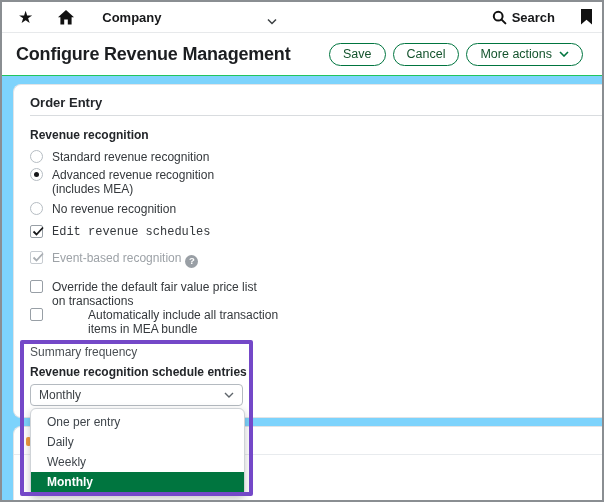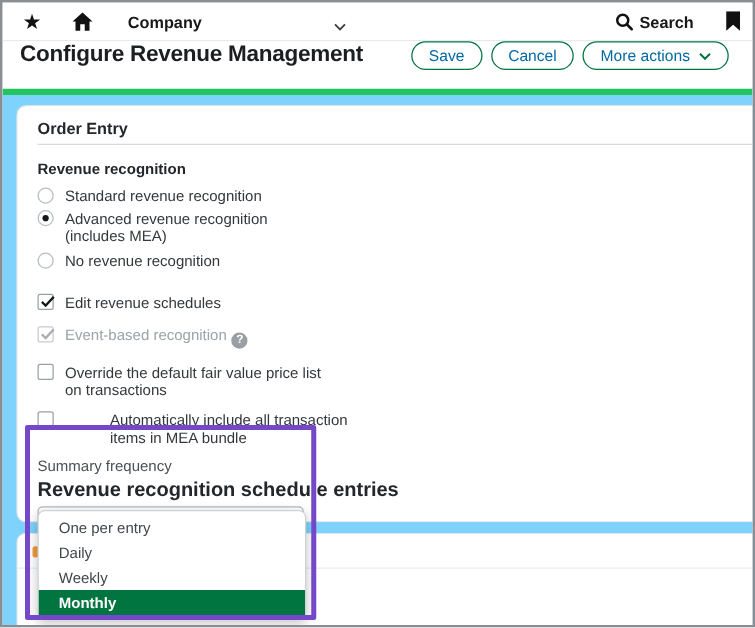--- a/index.html
+++ b/index.html
@@ -18,27 +18,27 @@
   .company{margin-left:27px;display:flex;align-items:flex-end;cursor:pointer;}
   .company .lbl{font-size:13px;font-weight:bold;color:#17181a;}
   .company .chev{margin-left:106px;display:flex;}
   .spacer{flex:1;}
   .searchgrp{display:flex;align-items:center;cursor:pointer;}
   .searchgrp .lbl{font-size:13px;font-weight:bold;color:#17181a;margin-left:5px;}
   .bookmark{margin-left:25px;margin-right:9px;display:flex;}
   
   .pagehdr{
     position:absolute;left:0;right:0;top:31px;height:43px;background:#fff;
-    border-bottom:5px solid #22c55e;display:flex;box-sizing:border-box;
+    border-bottom:1px solid #22c55e;display:flex;align-items:center;box-sizing:border-box;
   }
   .pagehdr h1{margin:0 0 0 14px;font-size:18px;font-weight:bold;color:#1c1e21;flex:1;letter-spacing:-.2px;}
   .btnrow{display:flex;gap:7px;margin-right:19px;}
   .pill{
     height:23px;box-sizing:border-box;padding:0 13px;border:1.5px solid #00753F;border-radius:13px;
-    background:#fff;color:#0369a1;font-family:"Liberation Sans",sans-serif;font-size:12.5px;
+    background:#fff;color:#14532d;font-family:"Liberation Sans",sans-serif;font-size:12.5px;
     display:inline-flex;align-items:center;gap:7px;cursor:pointer;white-space:nowrap;
   }
   
   .content{position:absolute;left:0;right:0;top:74px;bottom:0;background:#7dd3fc;}
   .card1{
     position:absolute;left:11px;right:0;top:8px;height:334px;background:#fff;
     border:1px solid #e1e4e7;border-right:none;border-radius:8px 0 0 8px;
     box-sizing:border-box;padding:11px 16px;
   }
   .card2{
@@ -47,33 +47,33 @@
     box-sizing:border-box;
   }
   .card2 .hdrzone{height:27px;border-bottom:1px solid #e8ebee;}
   .orange-sliver{position:absolute;left:24px;top:361px;width:5px;height:9px;border-radius:2px;background:#ee9b3f;z-index:1;}
   .sec-title{font-size:13px;font-weight:bold;color:#23262a;line-height:13px;}
   .sec-hr{border:none;border-top:1px solid #d9dcdf;margin:6px -16px 0 0;}
   .grp-label{font-size:12px;font-weight:bold;color:#23262a;margin-top:13px;line-height:12px;}
   .row{display:flex;align-items:flex-start;gap:9px;cursor:pointer;}
   .row .txt{font-size:12px;color:#34383c;line-height:14px;max-width:215px;}
   .r1{margin-top:9px;} .r2{margin-top:4px;} .r3{margin-top:6px;}
-  .c1{margin-top:19px;} .c2{margin-top:12px;} .c3{margin-top:12px;} .c4{margin-top:10px;gap:45px;}
+  .c1{margin-top:9px;font-family:Liberation Mono, monospace;} .c2{margin-top:12px;} .c3{margin-top:12px;} .c4{gap:45px;}
   .radio{width:13px;height:13px;box-sizing:border-box;border:1.5px solid #b6bdc3;border-radius:50%;background:#fff;flex:none;margin-top:0;}
   .radio.selected::after{content:"";display:block;width:5px;height:5px;border-radius:50%;background:#17181a;margin:2.5px auto 0;}
   .checkbox{width:13px;height:13px;box-sizing:border-box;border:1px solid #989fa6;border-radius:2px;background:#fff;flex:none;position:relative;}
   .checkbox svg{position:absolute;left:0;top:-2px;}
   .row.disabled .checkbox{border-color:#c6cbd0;}
   .row.disabled .txt{color:#9da2a7;}
   .help{
     display:inline-flex;align-items:center;justify-content:center;width:13px;height:13px;border-radius:50%;
     background:#999fa5;color:#fff;font-size:9.5px;font-weight:bold;vertical-align:-2px;margin-left:4px;
   }
   .sumfreq{font-size:12px;color:#4b5055;margin-top:10px;line-height:12px;}
-  .schedlbl{font-size:16px;font-weight:bold;color:#23262a;margin-top:8px;line-height:12px;}
+  .schedlbl{font-size:12px;font-weight:bold;color:#23262a;margin-top:8px;line-height:12px;}
   .selectbox{
     margin-top:6px;width:213px;height:22px;box-sizing:border-box;border:1px solid #b4bac0;border-radius:4px;
     background:#fff;display:flex;align-items:center;justify-content:space-between;padding:0 8px;cursor:pointer;
   }
   .selectbox .val{font-size:12px;color:#3c4044;}
   
   .dropdown{
     position:absolute;left:28px;top:332px;width:215px;box-sizing:border-box;background:#fff;
     border:1px solid #cfd3d7;border-radius:6px;box-shadow:0 3px 9px rgba(0,0,0,.22);
     padding:3px 0;z-index:5;

